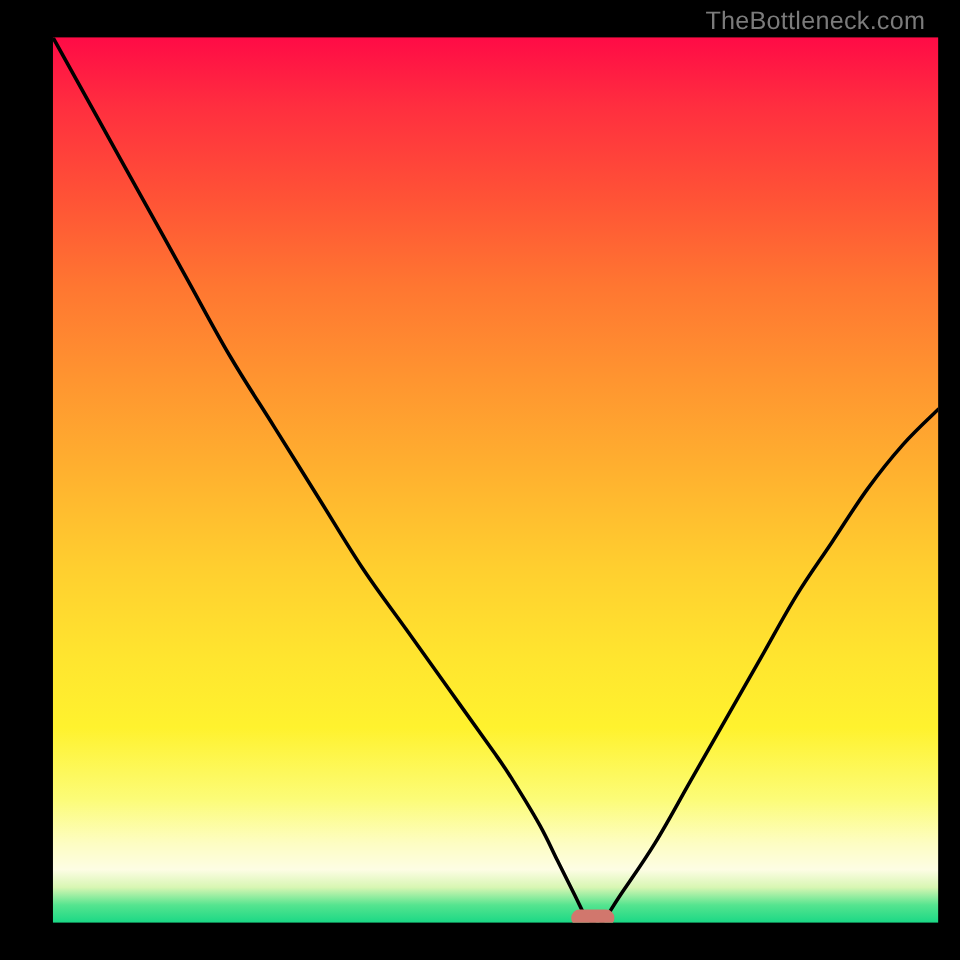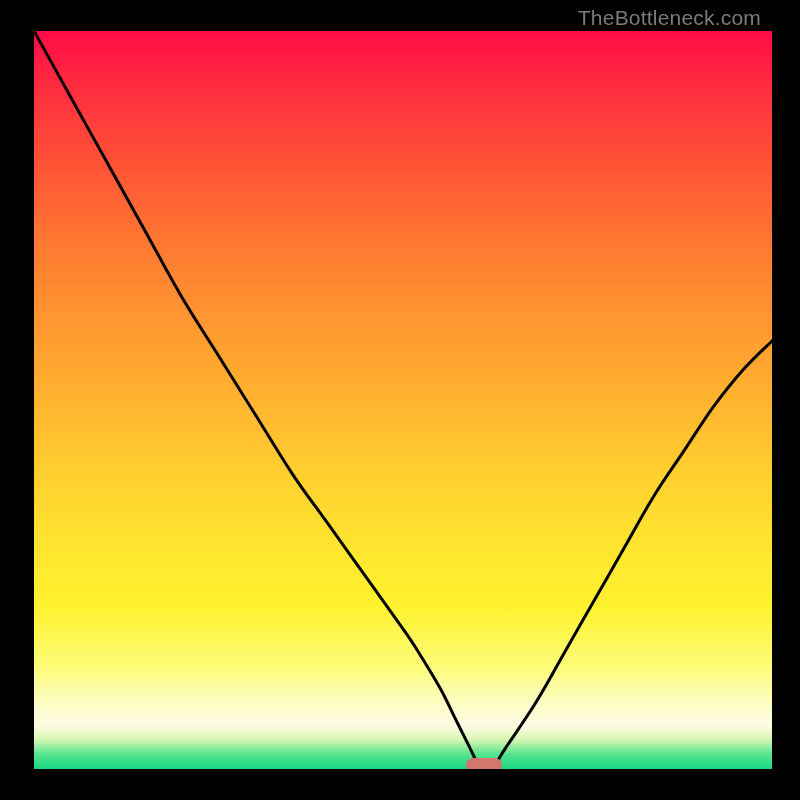--- a/index.html
+++ b/index.html
@@ -7,21 +7,21 @@
     padding: 0;
     width: 800px;
     height: 800px;
     background: #000;
     overflow: hidden;
     font-family: Arial, Helvetica, sans-serif;
   }
 
   .stage {
     position: absolute;
-    left: 3px;
+    left: 13px;
     top: 0;
     width: 772px;
     height: 800px;
     background: #000;
     text-decoration: underline;
   }
 
   .plot-area {
     position: absolute;
     left: 31px;

